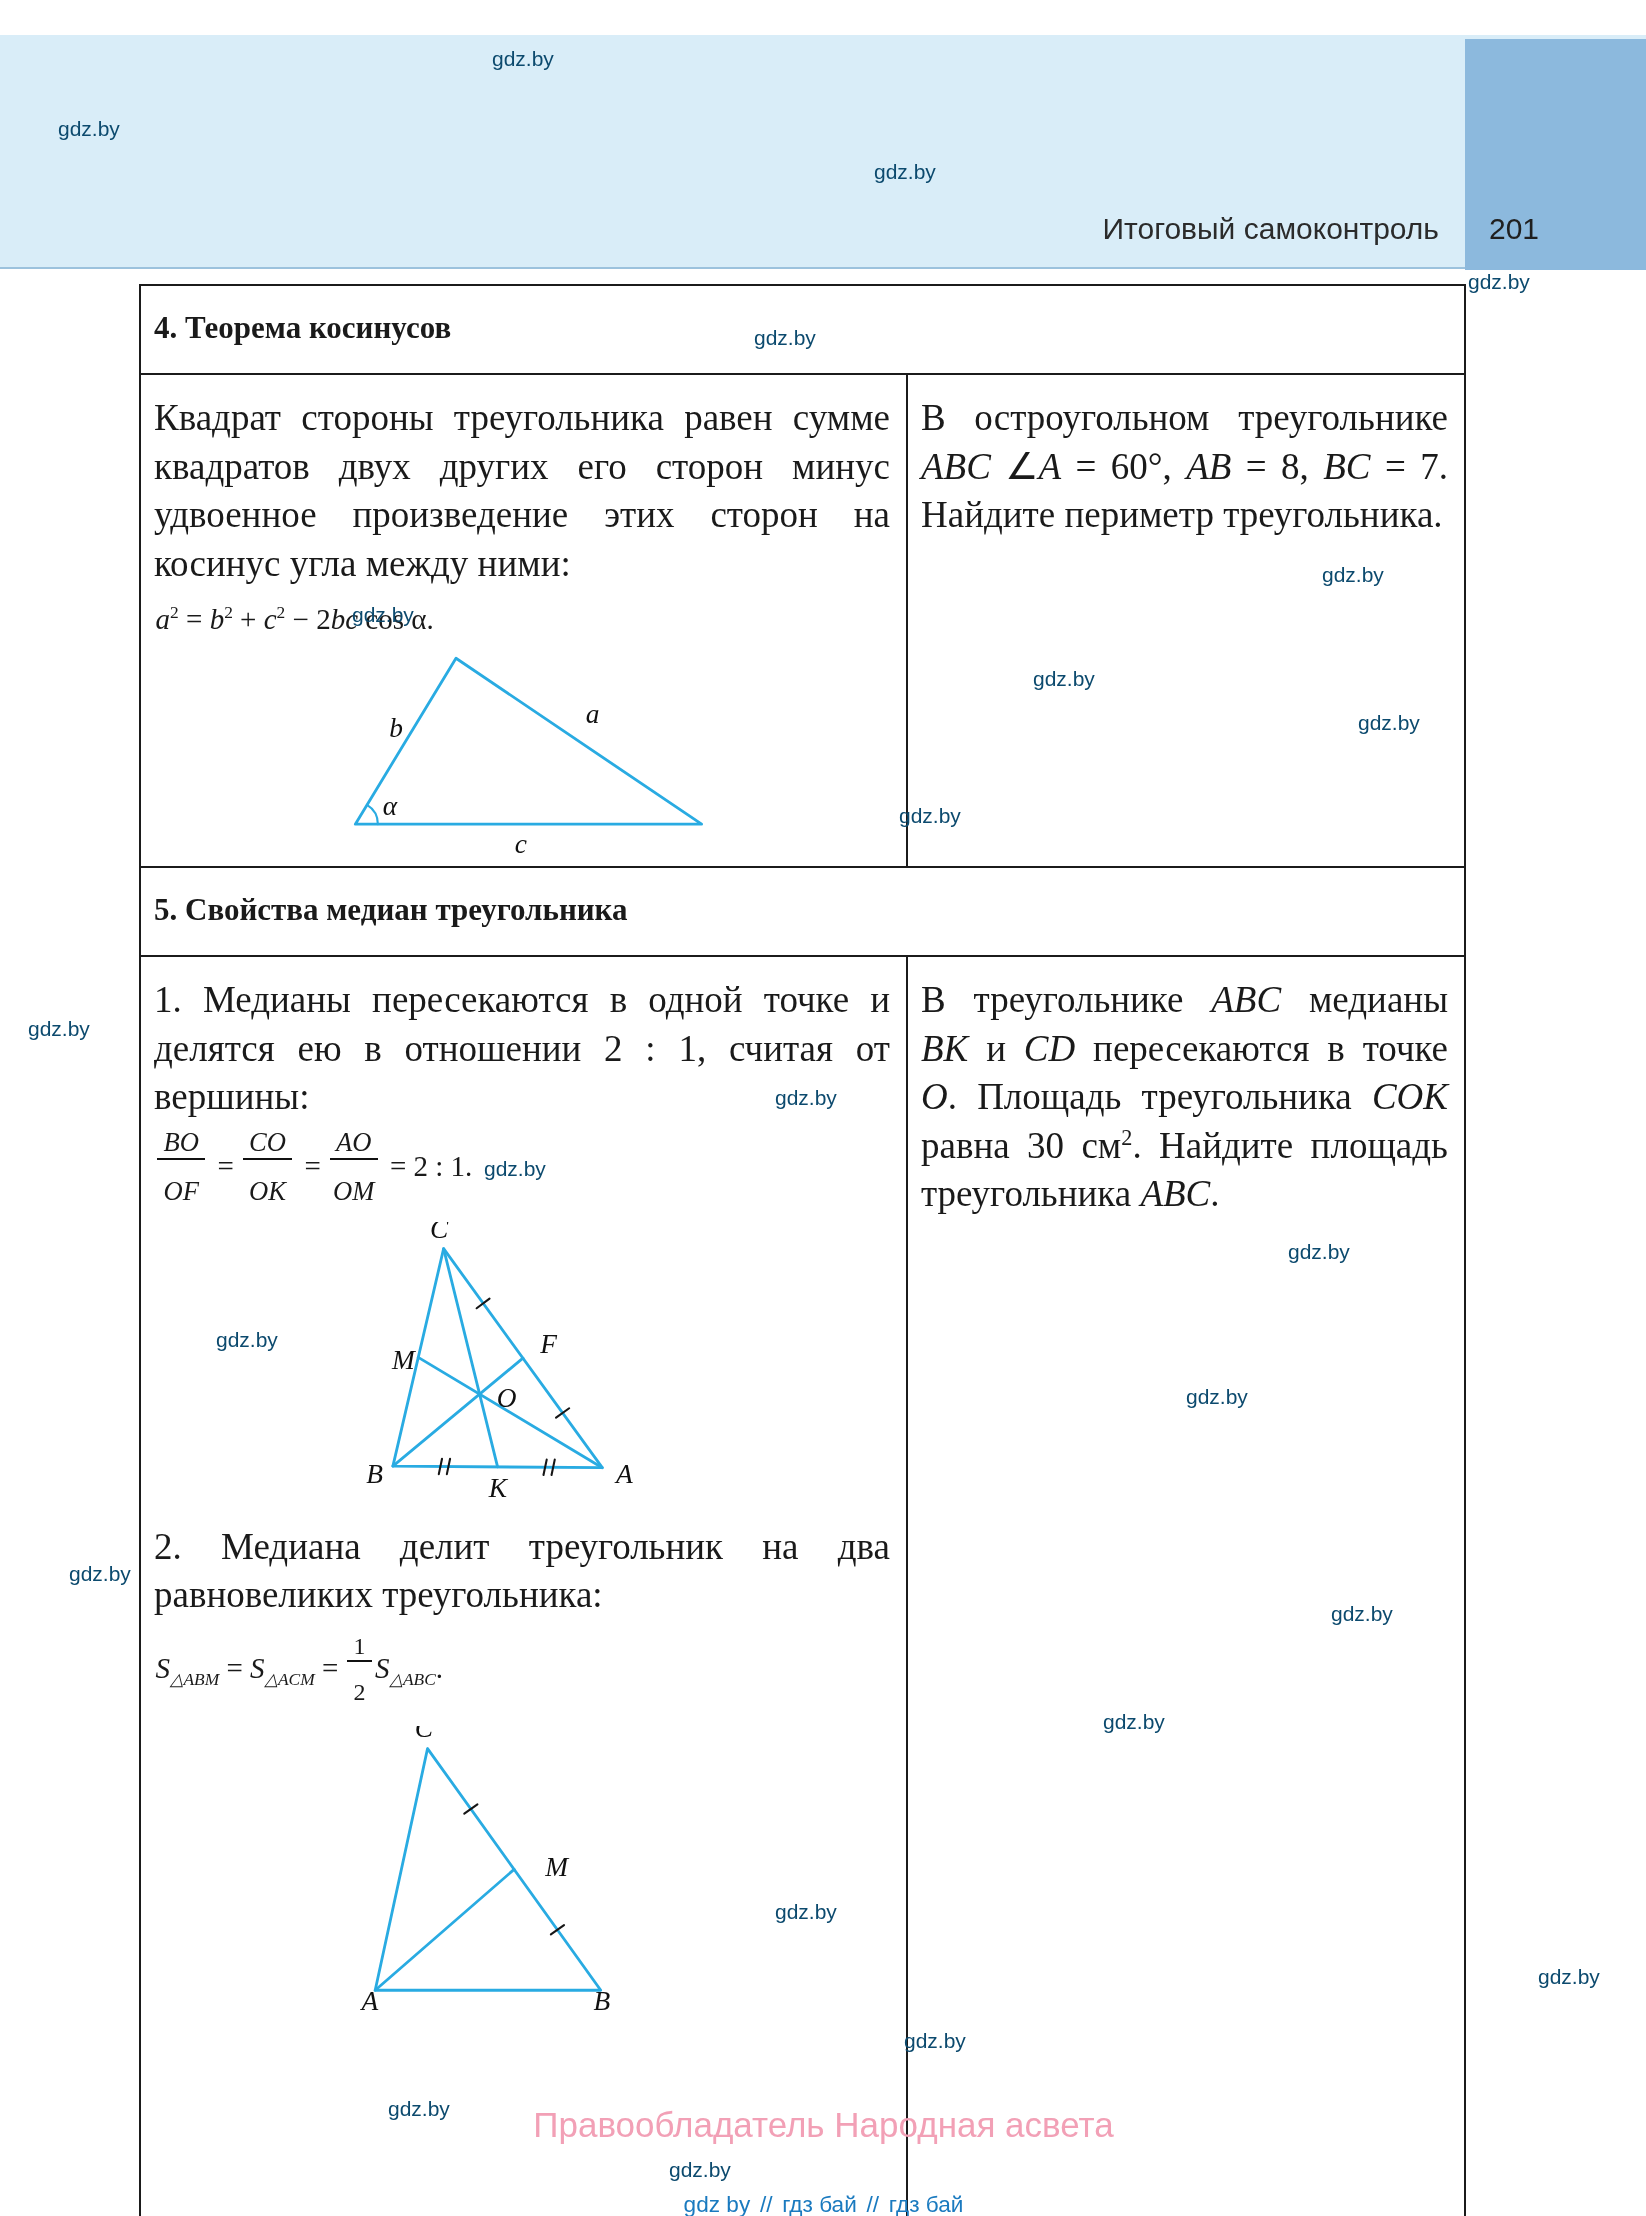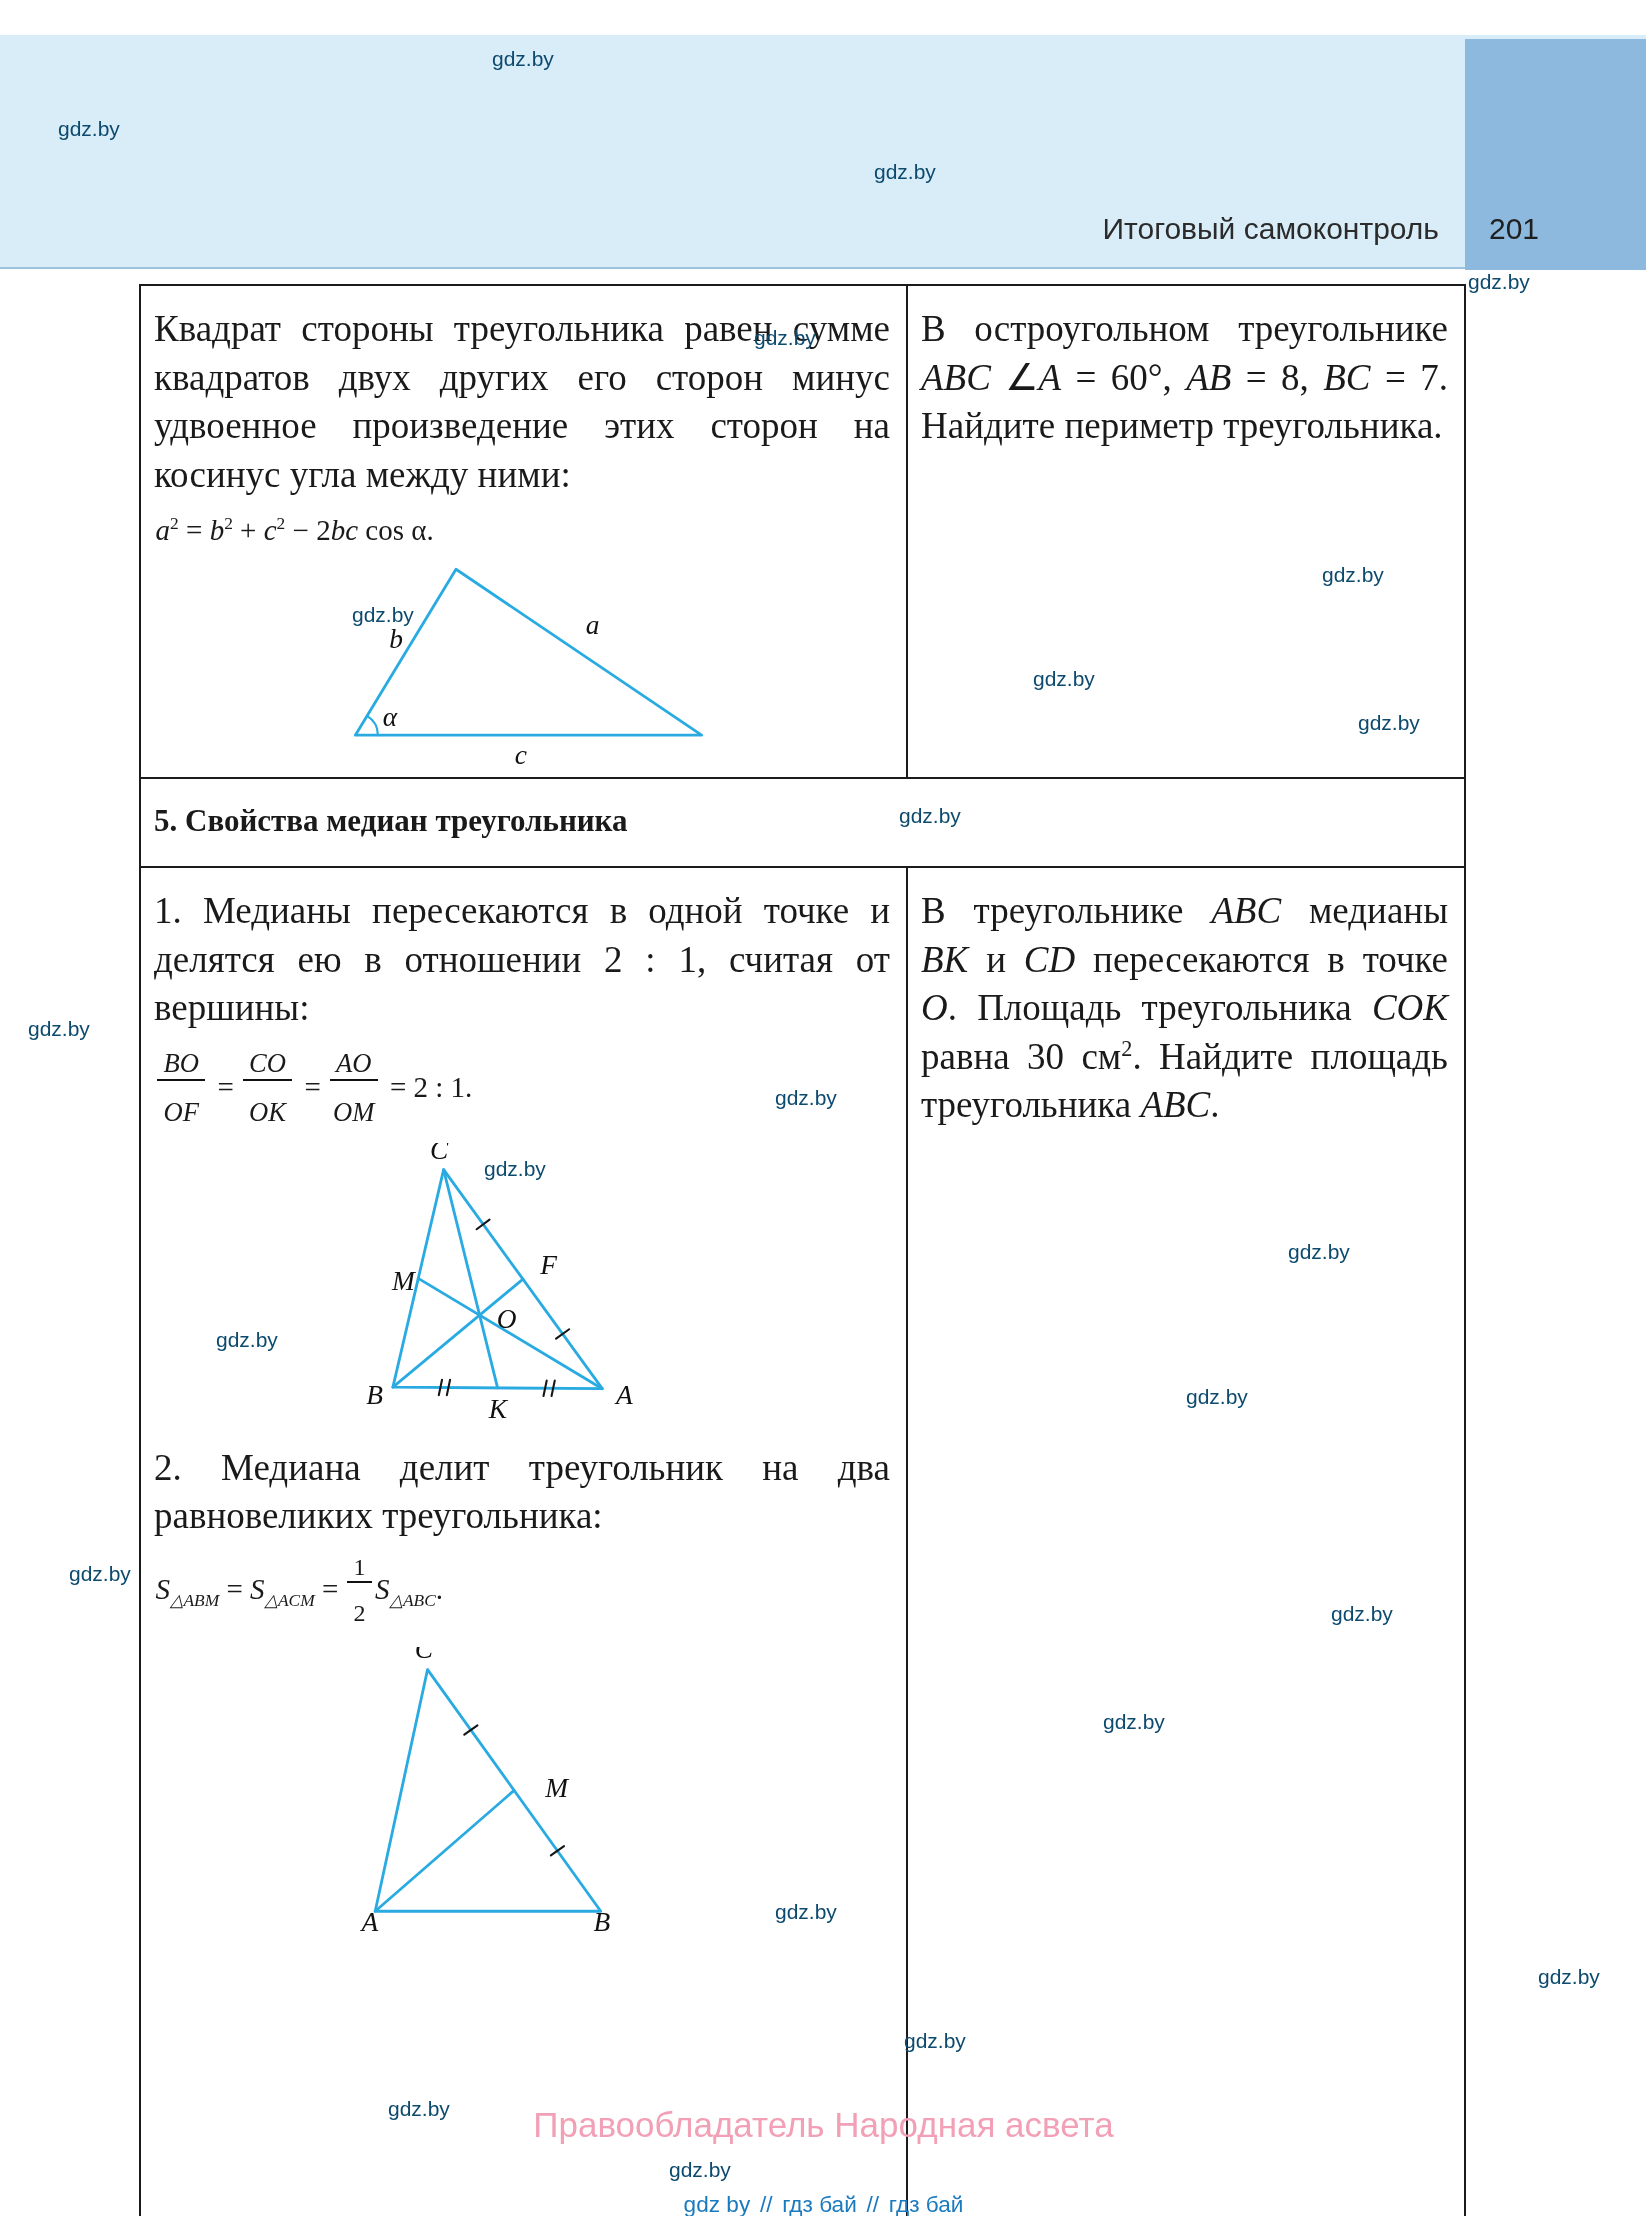--- a/index.html
+++ b/index.html
@@ -60,21 +60,21 @@
   .t-row { display: flex; }
   .t-row.mid { border-bottom: 2.4px solid #1b1b1b; }
   .row2 { height: 493px; }
   .row4 { height: 1365px; }
   .cell { padding: 19.3px 16px 0 13px; }
   .cell.left { width: 767px; border-right: 2.4px solid #1b1b1b; }
   .cell.right { flex: 1; }
   .just { font-size: 37px; line-height: 1.31; text-align: justify; margin: 0; }
   .p2 { margin-top: 22.6px; }
   .formula { font-size: 29px; margin: 13px 0 0 1.6px; line-height: 1.25; }
-  .f1 { margin-top: 16px; font-family: Liberation Serif, serif; }
+  .f1 { margin-top: 6px; font-family: Liberation Serif, serif; }
   .it { font-style: italic; }
   .sup { vertical-align: super; font-size: 0.6em; }
   .sub { vertical-align: sub; font-size: 0.6em; font-style: italic; }
   .frac {
     display: inline-block; vertical-align: middle; text-align: center;
     font-style: italic; font-size: 26.6px; line-height: 1.1;
     margin: 0 4.8px 4.8px 1.6px;
   }
   .frac .num { display: block; border-bottom: 2px solid #111; padding: 0 6.4px 0.8px; }
   .frac .den { display: block; padding-top: 17px; }
@@ -105,20 +105,21 @@
 <body>
 
 <div class="promo">Ищите нас по запросу ГДЗ Бай</div>
 <div class="band"></div>
 <div class="band-accent"></div>
 <div class="running-title">Итоговый самоконтроль</div>
 <div class="page-number">201</div>
 
 <div class="book-table">
 
+  <div class="t-head">4. Теорема косинусов</div>
 
   <div class="t-row row2 mid">
     <div class="cell left">
       <p class="just">Квадрат стороны треугольника равен сумме квадратов двух других его сторон минус удвоенное произведение этих сторон на косинус угла между ними:</p>
       <p class="formula"><span class="it">a</span><span class="sup">2</span> = <span class="it">b</span><span class="sup">2</span> + <span class="it">c</span><span class="sup">2</span> − 2<span class="it">bc</span> cos α.</p>
       <svg class="tri1" width="371" height="211" viewBox="0 0 460 262">
         <polygon class="tline" points="135,14 10,220 440,220"></polygon>
         <path class="tline arc" d="M 38 220 A 28 28 0 0 0 24.5 196"></path>
         <text class="dlabel" x="52" y="112">b</text>
         <text class="dlabel" x="296" y="94">a</text>

